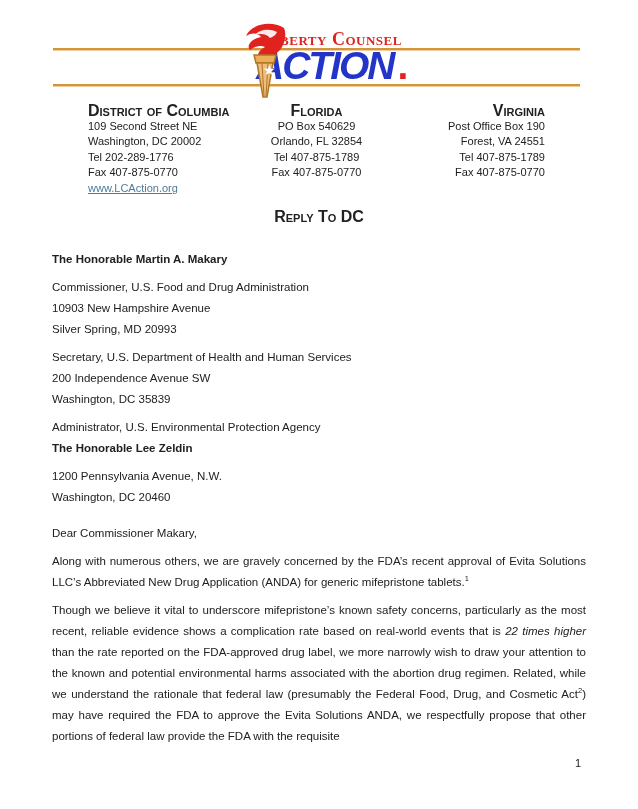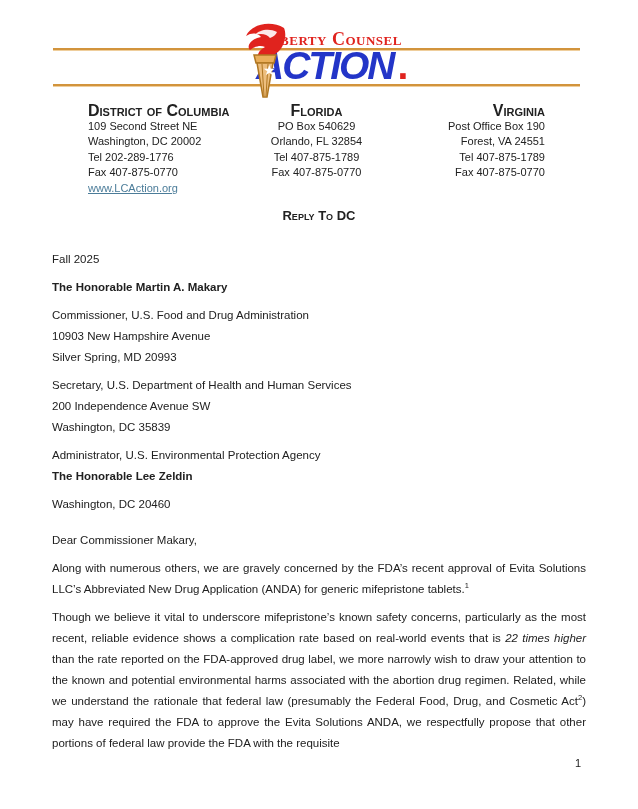--- a/index.html
+++ b/index.html
@@ -112,21 +112,21 @@
     cursor: pointer;
   }
   .reply-to {
     position: absolute;
     top: 208px;
     left: 0;
     width: 100%;
     text-align: center;
     font-weight: bold;
     font-variant: small-caps;
-    font-size: 13px;
+    font-size: 16px;
   }
 
   
   .body-text {
     position: absolute;
     top: 249px;
     left: 52px;
     width: 534px;
     font-size: 11.5px;
     line-height: 21px;
@@ -193,33 +193,33 @@
       <div>Post Office Box 190</div>
       <div>Forest, VA 24551</div>
       <div>Tel 407-875-1789</div>
       <div>Fax 407-875-0770</div>
     </div>
   </div>
 
   <div class="reply-to">Reply To DC</div>
 
   <div class="body-text">
-    <p>Fall 2025</p>
 
     <p><span class="recipient-name">The Honorable Martin A. Makary</span></p>
     <p style="margin-bottom:0">Commissioner, U.S. Food and Drug Administration</p>
     <p style="margin-bottom:0">10903 New Hampshire Avenue</p>
     <p>Silver Spring, MD 20993</p>
 
     <p style="margin-bottom:0">Secretary, U.S. Department of Health and Human Services</p>
     <p style="margin-bottom:0">200 Independence Avenue SW</p>
     <p>Washington, DC 35839</p>
 
     <p style="margin-bottom:0">Administrator, U.S. Environmental Protection Agency</p>
     <p><span class="recipient-name">The Honorable Lee Zeldin</span></p>
+    <p style="margin-bottom:0">1200 Pennsylvania Avenue, N.W.</p>
     <p>Washington, DC 20460</p>
 
     <p class="salutation">Dear Commissioner Makary,</p>
 
     <p class="para"><span>Along with numerous others, we are gravely concerned by the FDA’s recent approval of Evita Solutions LLC’s Abbreviated New Drug Application (ANDA) for generic mifepristone tablets.</span><sup>1</sup></p>
     <p class="para"><span>Though we believe it vital to underscore mifepristone’s known safety concerns, particularly as the most recent, reliable evidence shows a complication rate based on real-world events that is </span><i>22 times higher</i><span> than the rate reported on the FDA-approved drug label, we more narrowly wish to draw your attention to the known and potential environmental harms associated with the abortion drug regimen. Related, while we understand the rationale that federal law (presumably the Federal Food, Drug, and Cosmetic Act</span><sup>2</sup><span>) may have required the FDA to approve the Evita Solutions ANDA, we respectfully propose that other portions of federal law provide the FDA with the requisite</span></p>
   </div>
 
   <div class="page-number">1</div>
 </div>

